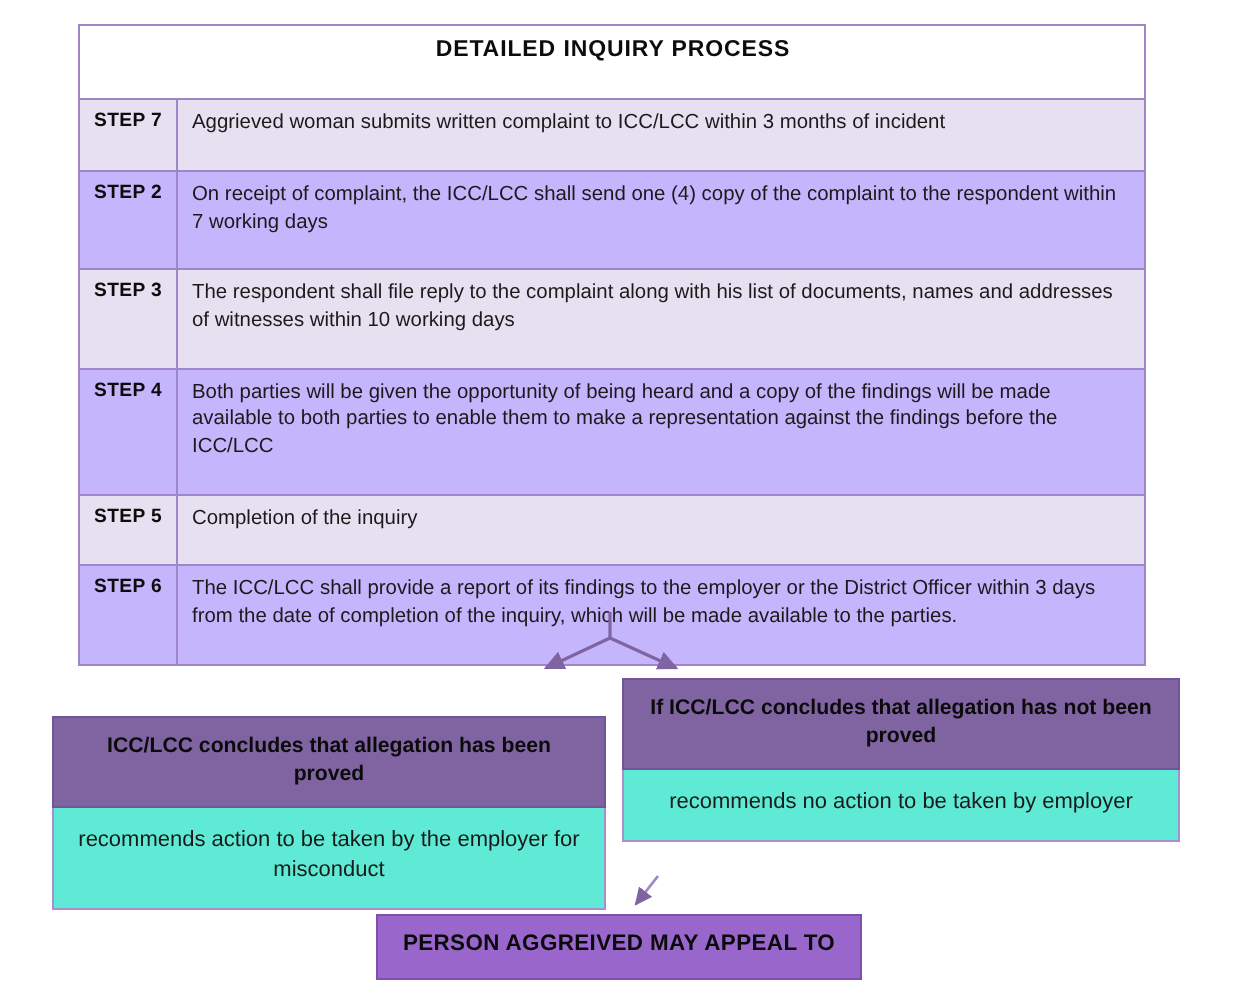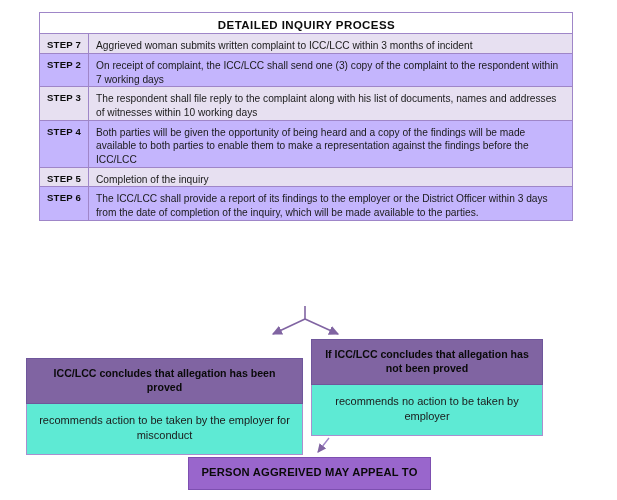--- a/index.html
+++ b/index.html
@@ -29,21 +29,21 @@
     position: absolute;
     left: 39px;
     top: 12px;
     width: 534px;
     border-collapse: collapse;
     table-layout: fixed;
   }
   .process-table td {
     border: 1px solid #9f86c8;
     vertical-align: top;
-    padding: 5px 6px 0 7px;
+    padding: 5px 6px 16px 7px;
     line-height: 1.34;
   }
 
   .table-title-cell {
     text-align: center;
     font-weight: bold;
     font-size: 11.5px;
     letter-spacing: 0.45px;
     background: #ffffff;
     padding-top: 7px;
@@ -78,21 +78,21 @@
     height: 500px;
     pointer-events: none;
   }
 
   
   .outcome-box {
     position: absolute;
     box-sizing: border-box;
   }
   .outcome-box.left  { left: 26px;  top: 358px; width: 277px; }
-  .outcome-box.right { left: 311px; top: 339px; width: 232px; border-radius: 32px; }
+  .outcome-box.right { left: 311px; top: 339px; width: 279px; border-radius: 32px; }
 
   .outcome-head {
     background: #8064a2;
     border: 1px solid #6f569b;
     color: #0a0a0a;
     font-weight: bold;
     font-size: 10.6px;
     text-align: center;
     padding: 7px 8px 8px 8px;
     line-height: 1.35;
@@ -142,21 +142,21 @@
         <td class="table-title-cell" colspan="2">DETAILED INQUIRY PROCESS</td>
       </tr>
 
       <tr class="shaded">
         <td class="step-label">STEP 7</td>
         <td class="step-text">Aggrieved woman submits written complaint to ICC/LCC within 3 months of incident</td>
       </tr>
 
       <tr class="plain">
         <td class="step-label">STEP 2</td>
-        <td class="step-text">On receipt of complaint, the ICC/LCC shall send one (3) copy of the complaint to the respondent within 7 working days</td>
+        <td class="step-text">On receipt of complaint, the ICC/LCC shall send one (4) copy of the complaint to the respondent within 7 working days</td>
       </tr>
 
       <tr class="shaded">
         <td class="step-label">STEP 3</td>
         <td class="step-text">The respondent shall file reply to the complaint along with his list of documents, names and addresses of witnesses within 10 working days</td>
       </tr>
 
       <tr class="plain">
         <td class="step-label">STEP 4</td>
         <td class="step-text">Both parties will be given the opportunity of being heard and a copy of the findings will be made available to both parties to enable them to make a representation against the findings before the ICC/LCC</td>

